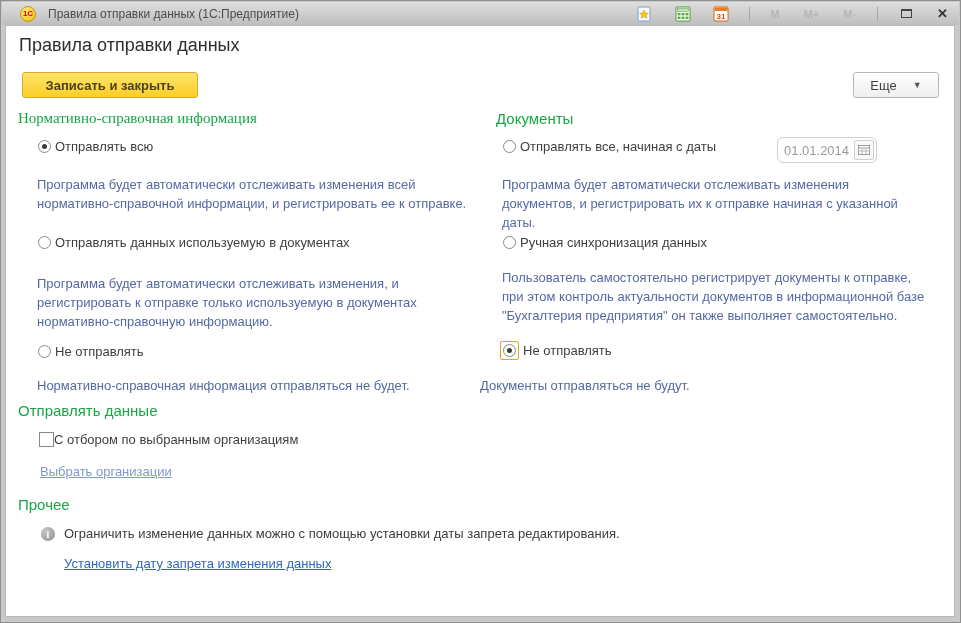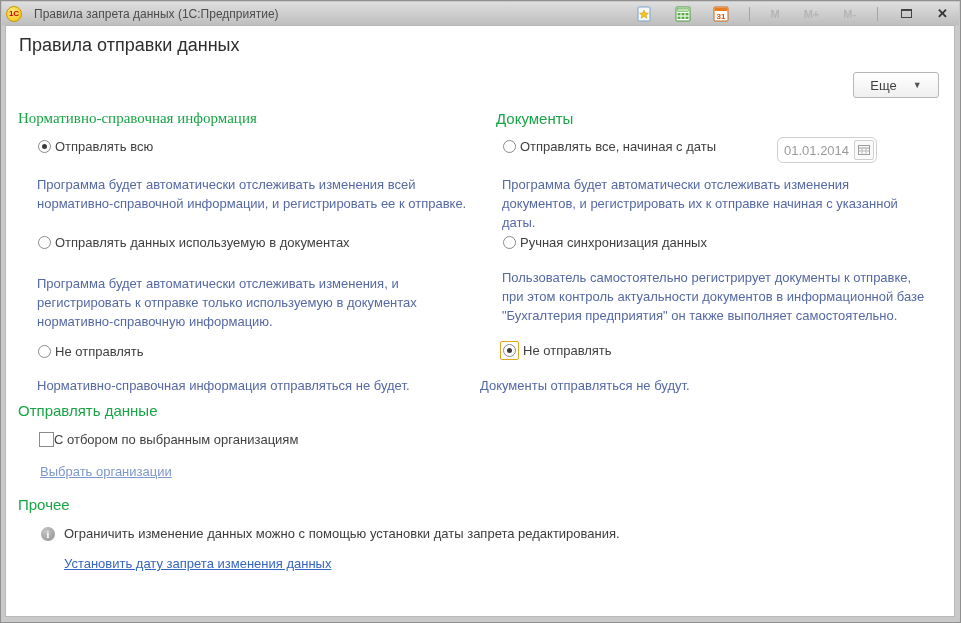--- a/index.html
+++ b/index.html
@@ -12,21 +12,21 @@
   .titlebar{
     position:absolute;top:1px;left:1px;right:1px;height:23px;
     background:linear-gradient(#dedede,#bebebe);
     display:flex;align-items:center;
   }
   .logo-1c{
     width:16px;height:16px;border-radius:50%;
     background:radial-gradient(circle at 35% 30%,#ffe97a,#f3bd12);
     color:#d00000;font-size:8px;font-weight:bold;
     display:flex;align-items:center;justify-content:center;
-    margin-left:4px;border:1px solid #c79a00;
+    margin-left:18px;border:1px solid #c79a00;
   }
   .titlebar-title{font-size:12px;color:#4c4c4c;margin-left:12px;flex:1;
     white-space:nowrap;overflow:hidden;}
   .titlebar-right{display:flex;align-items:center;gap:18px;margin-right:8px;}
   .tb-iconbtn{width:20px;height:18px;display:flex;align-items:center;justify-content:center;}
   .tb-sep{width:1px;height:14px;background:#a5a5a5;}
   .tb-mbtn{font-size:11px;font-weight:bold;color:#b5b5b5;padding:0 3px;}
   .tb-max{width:11px;height:9px;border:1px solid #444;border-top-width:2px;}
   .tb-close{font-size:13px;color:#333;font-weight:bold;line-height:1;padding:0 3px;}
   .content{
@@ -83,21 +83,21 @@
     color:#fff;font-size:10px;font-weight:bold;font-family:"Liberation Serif",serif;
     display:flex;align-items:center;justify-content:center;}
 </style>
 </head>
 <body>
 
 <div class="window">
 
   <div class="titlebar">
     <div class="logo-1c">1С</div>
-    <div class="titlebar-title">Правила запрета данных  (1С:Предприятие)</div>
+    <div class="titlebar-title">Правила отправки данных  (1С:Предприятие)</div>
     <div class="titlebar-right">
       <span class="tb-iconbtn">
         <svg width="15" height="16" viewBox="0 0 15 16">
           <rect x="1" y="1" width="12" height="14" rx="1" fill="#f4f9ff" stroke="#7ba3c8"></rect>
           <polygon points="7,4 8.4,7 11.5,7.2 9.1,9.2 9.9,12.2 7,10.5 4.1,12.2 4.9,9.2 2.5,7.2 5.6,7" fill="#f7c31e" stroke="#c79a00" stroke-width="0.5"></polygon>
         </svg>
       </span>
       <span class="tb-iconbtn">
         <svg width="16" height="16" viewBox="0 0 16 16">
           <rect x="1" y="1" width="14" height="14" rx="1" fill="#ffffff" stroke="#4f9b3f"></rect>
@@ -127,20 +127,21 @@
       <span class="tb-iconbtn">
           <span class="tb-max"></span>
         </span>
       <span class="tb-close">✕</span>
     </div>
   </div>
 
   <div class="content"></div>
 
   <div class="page-title">Правила отправки данных</div>
+  <button class="btn-save">Записать и закрыть</button>
   <button class="btn-more">
     <span>Еще</span>
     <span class="arrow">▼</span>
   </button>
 
   <div class="section-h" style="left:17px;top:109px;font-family:Liberation Serif, serif;">Нормативно-справочная информация</div>
 
   <div class="radio-row" style="left:37px;top:138px;">
     <span class="radio checked"></span>
     <span>Отправлять всю</span>

